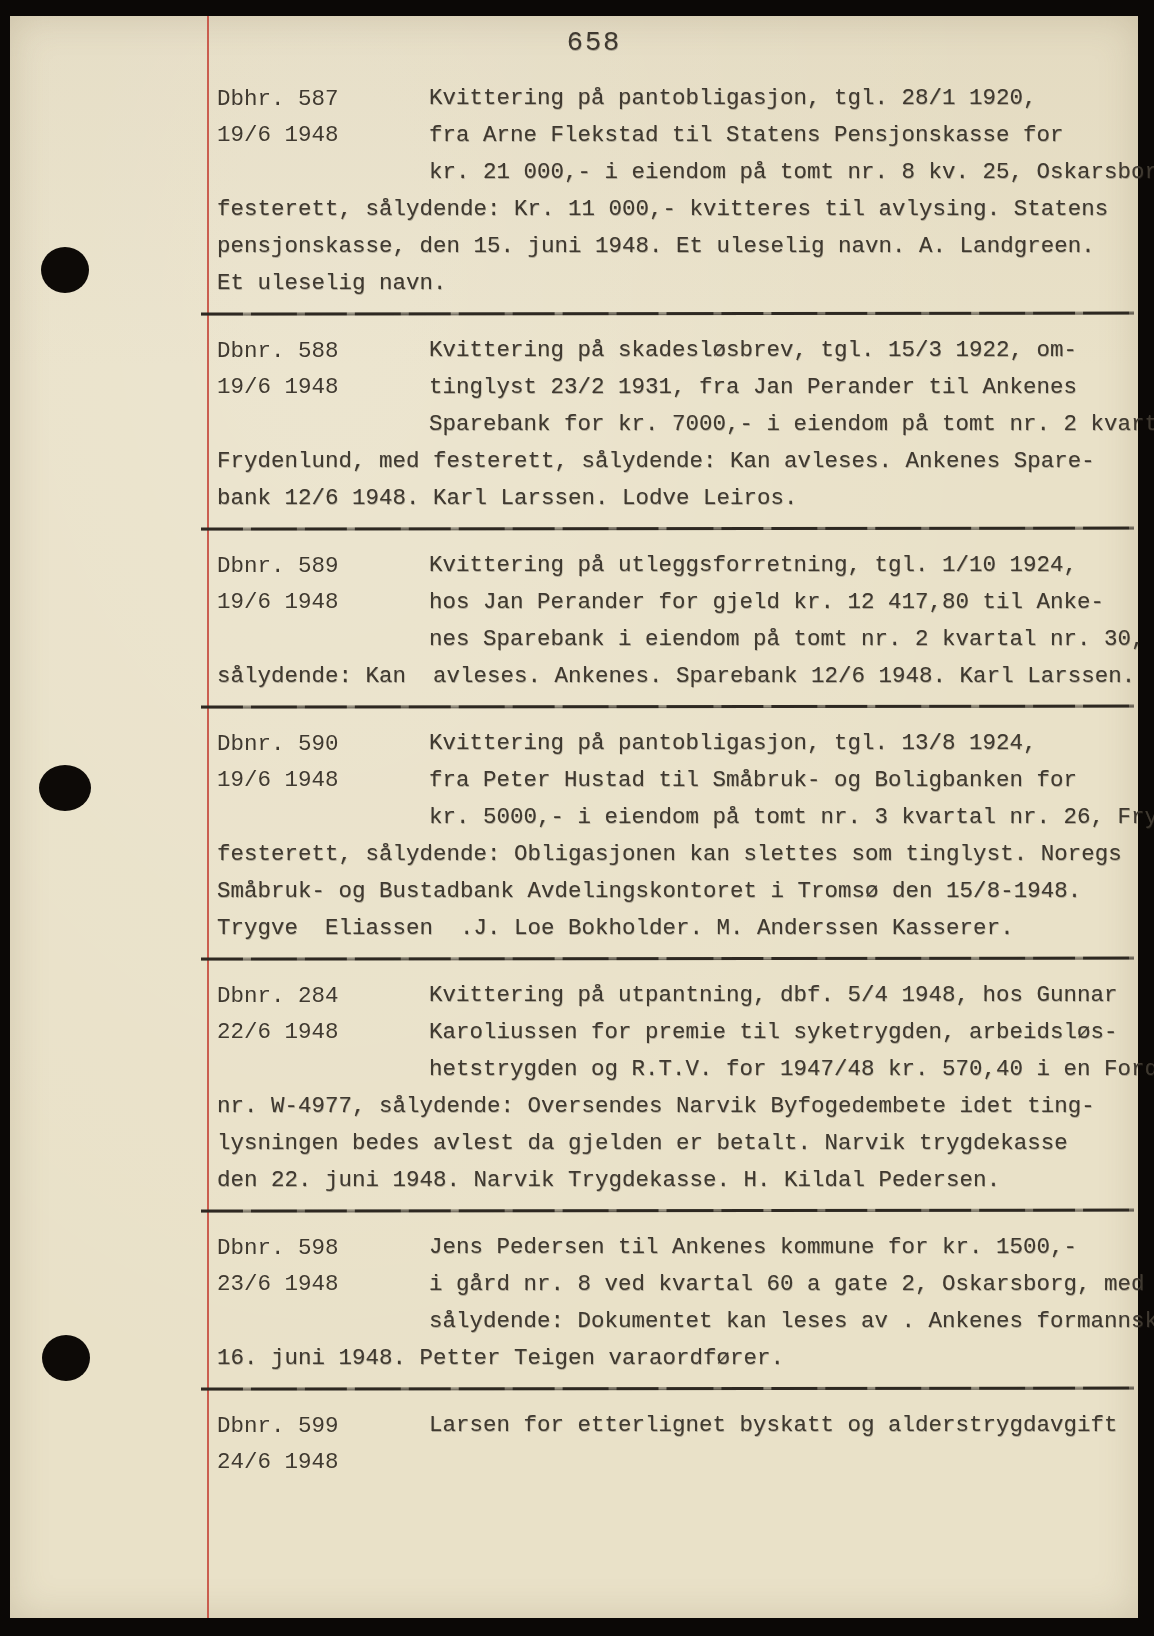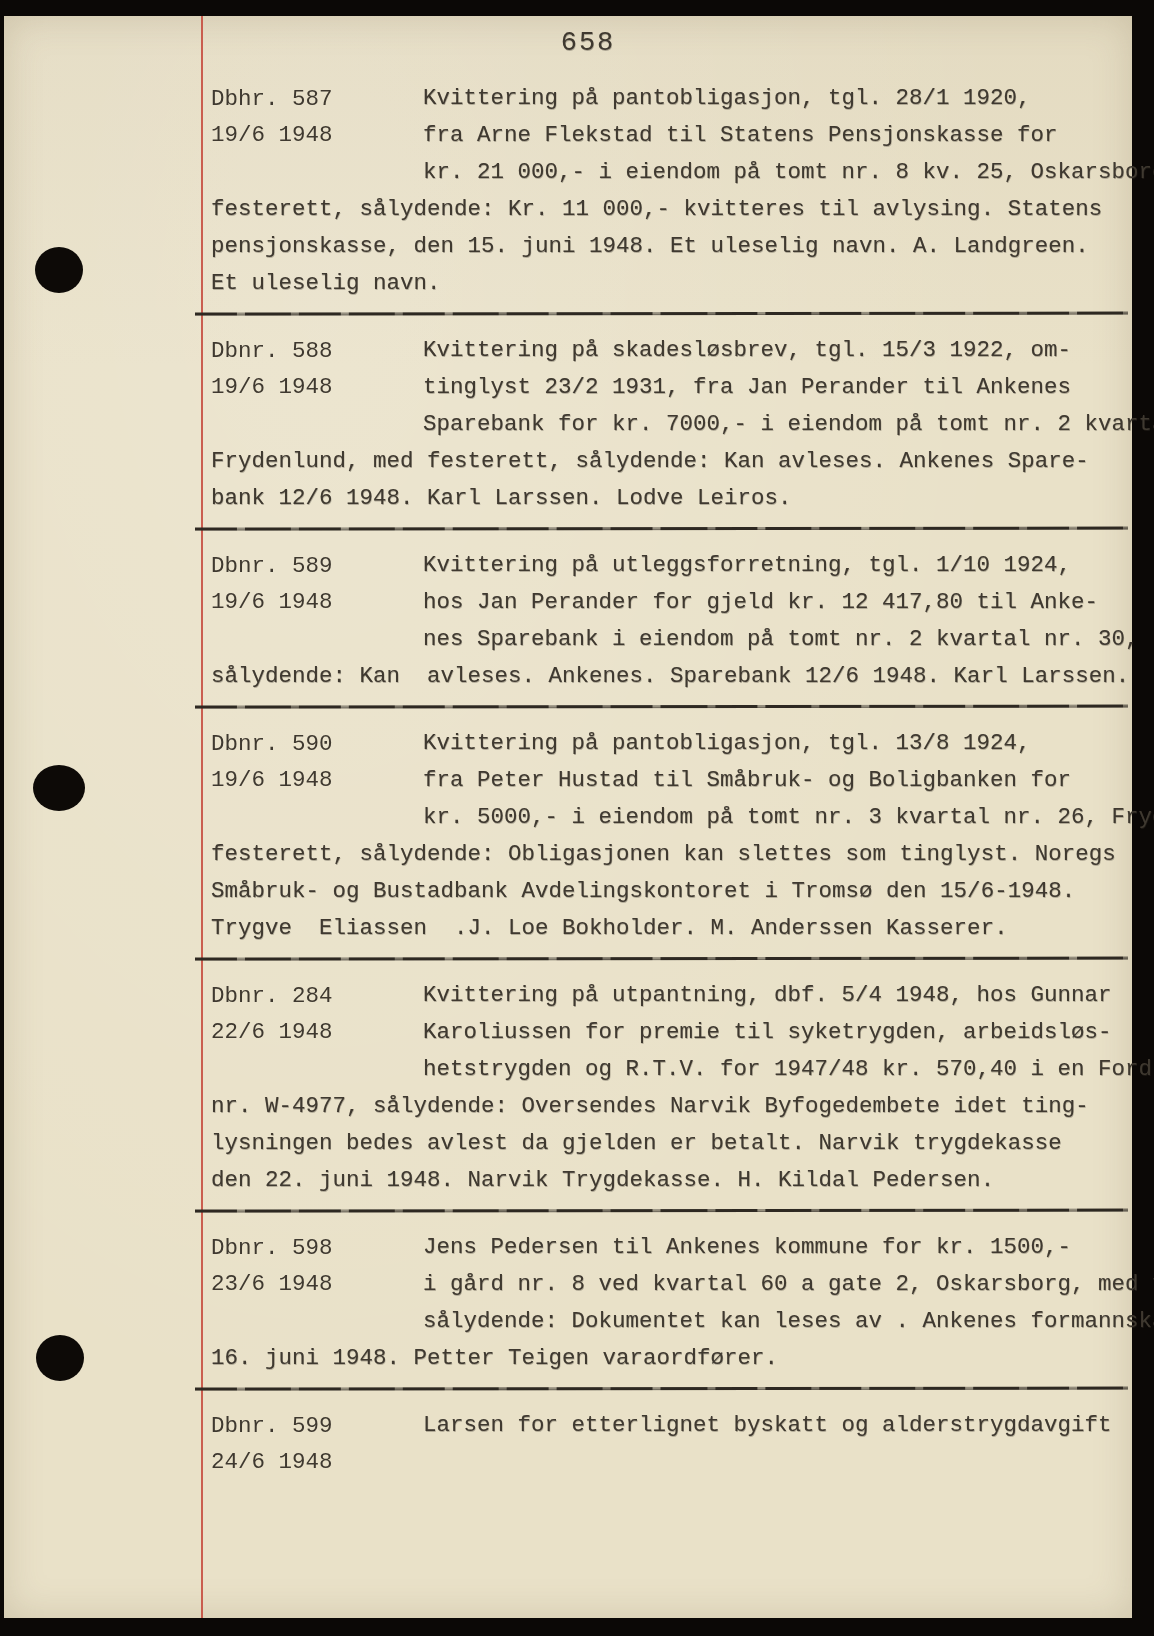--- a/index.html
+++ b/index.html
@@ -12,21 +12,21 @@
   *{margin:0;padding:0;box-sizing:border-box;}
   html,body{width:1154px;height:1636px;overflow:hidden;}
   body{
     background:var(--bg);
     font-family:"Liberation Mono","DejaVu Sans Mono",monospace;
     color:var(--ink);
     position:relative;
   }
   .stage{position:absolute;inset:0;background:var(--bg);}
   .paper{
-    position:absolute;left:4px;top:16px;width:1128px;height:1602px;
+    position:absolute;left:10px;top:16px;width:1128px;height:1602px;
     background:
       radial-gradient(ellipse at 28% 18%, rgba(255,255,255,0.14), transparent 62%),
       linear-gradient(180deg, rgba(214,203,176,0.28) 0%, rgba(214,203,176,0) 22%),
       var(--paper);
     box-shadow:inset 0 0 38px rgba(120,100,70,0.22);
   }
   .margin-line{
     position:absolute;left:197px;top:0;width:2px;height:100%;
     background:var(--margin-line);opacity:.85;
   }
@@ -136,21 +136,21 @@
     <div class="label">
       <div class="id">Dbnr. 590</div>
       <div class="date">19/6 1948</div>
     </div>
     <div class="body">
       <div class="spacer"></div>
     <div class="line">Kvittering på pantobligasjon, tgl. 13/8 1924,</div>
             <div class="line">fra Peter Hustad til Småbruk- og Boligbanken for</div>
             <div class="line">kr. 5000,- i eiendom på tomt nr. 3 kvartal nr. 26, Frydenlund, med</div>
             <div class="line">festerett, sålydende: Obligasjonen kan slettes som tinglyst. Noregs</div>
-            <div class="line">Småbruk- og Bustadbank Avdelingskontoret i Tromsø den 15/6-1948.</div>
+            <div class="line">Småbruk- og Bustadbank Avdelingskontoret i Tromsø den 15/8-1948.</div>
             <div class="line">Trygve  Eliassen  .J. Loe Bokholder. M. Anderssen Kasserer.</div>
           </div>
   </div>
 <div class="separator"></div>
   <div class="entry">
     <div class="label">
       <div class="id">Dbnr. 284</div>
       <div class="date">22/6 1948</div>
     </div>
     <div class="body">

